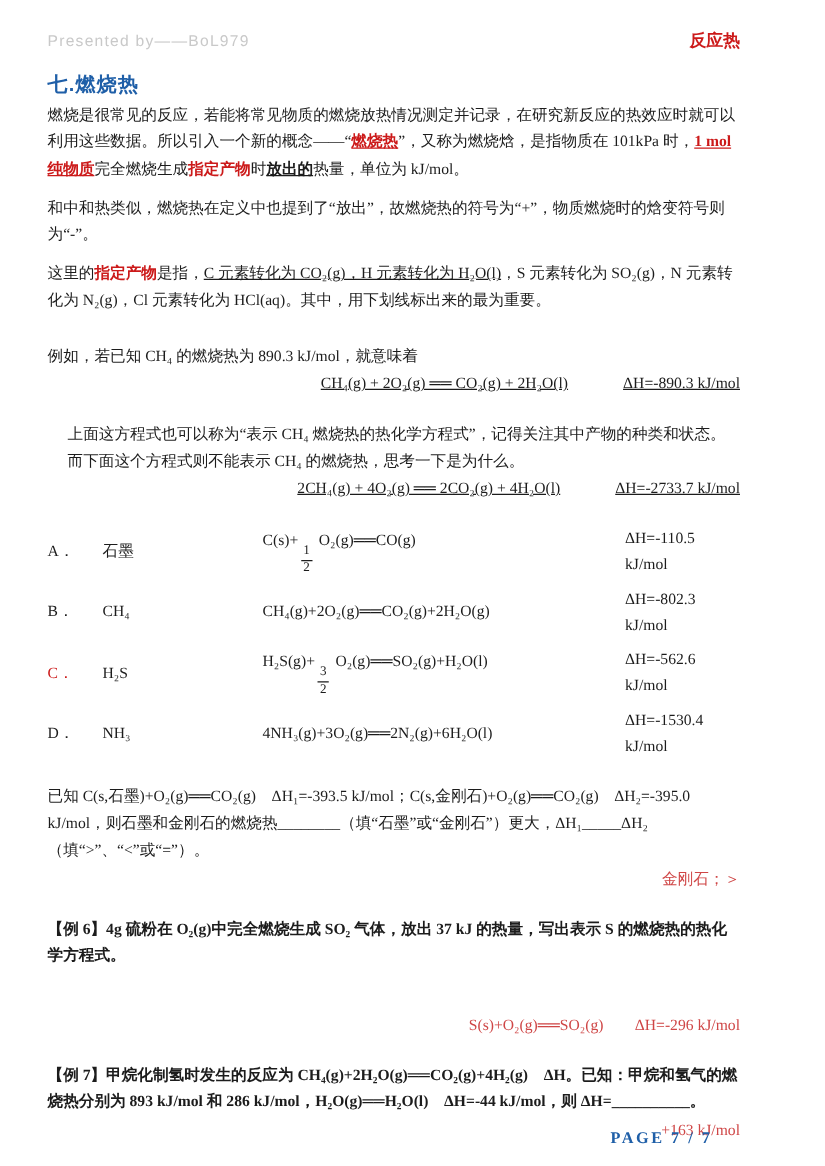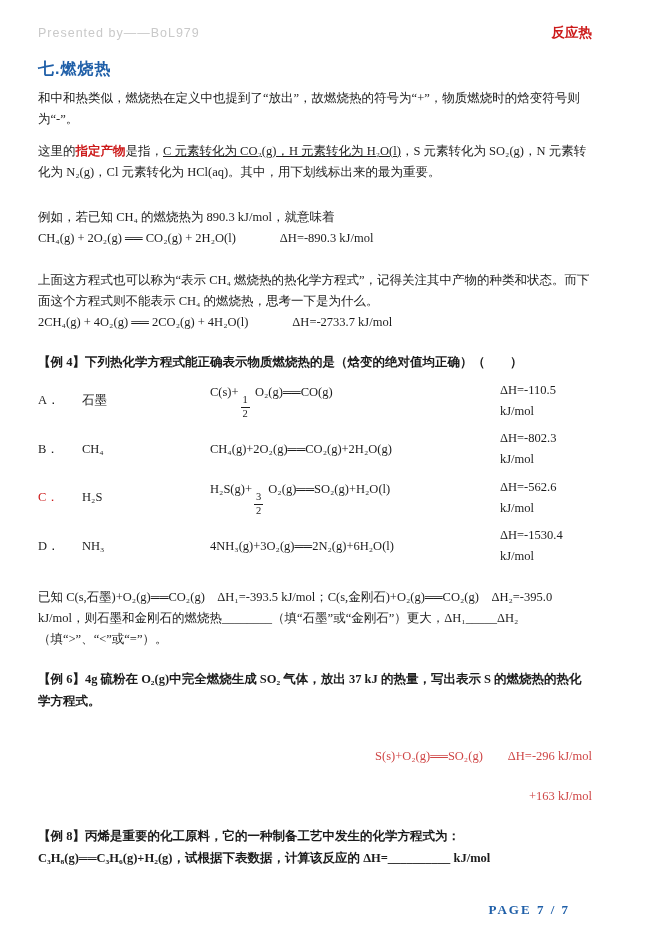--- a/index.html
+++ b/index.html
@@ -13,21 +13,21 @@
   .presented{font-family:"Liberation Sans","DejaVu Sans",sans-serif;color:var(--header_gray);font-size:12.5px;letter-spacing:1px;}
   .badge{color:var(--emphasis_red);font-weight:bold;font-size:13.5px;font-family:"Liberation Sans","DejaVu Sans",sans-serif;}
   h1.title{margin:14px 0 4px 0;font-family:"Liberation Sans","DejaVu Sans",sans-serif;
     font-weight:bold;font-size:16px;color:var(--accent_blue);letter-spacing:1px;line-height:1.2;}
   p{margin:10px 0;}
   .tight{margin:4px 0;}
   .red-b{color:var(--emphasis_red);font-weight:bold;}
   .red-bu{color:var(--emphasis_red);font-weight:bold;text-decoration:underline;}
   .black-bu{font-weight:bold;text-decoration:underline;}
   .u{text-decoration:underline;}
-  .eqline{text-align:left;margin:0 0 6px 0;}
+  .eqline{text-align:right;margin:0 0 6px 0;text-decoration:underline;}
   .eq-dh{margin-left:44px;}
   .ex{margin-top:19px;}
   .bold-p{font-weight:bold;}
   .opt{display:flex;align-items:center;margin-top:6px;}
   .opt-letter{width:44px;flex:none;}
   .opt-letter.c-red{color:var(--emphasis_red);}
   .opt-name{width:80px;flex:none;}
   .opt-eq{width:290px;flex:none;margin-left:48px;}
   .opt-dh{flex:1;}
   .frac{display:inline-flex;flex-direction:column;text-align:center;vertical-align:-7px;
@@ -44,34 +44,34 @@
 
 <div class="page">
 
   <div class="hdr">
     <span class="presented">Presented by——BoL979</span>
     <span class="badge">反应热</span>
   </div>
 
   <h1 class="title">七.燃烧热</h1>
 
+  <p class="tight"><span>燃烧是很常见的反应，若能将常见物质的燃烧放热情况测定并记录，在研究新反应的热效应时就可以利用这些数据。所以引入一个新的概念——“</span><span class="red-bu">燃烧热</span><span>”，又称为燃烧焓，是指物质在 101kPa 时，</span><span class="red-bu">1 mol 纯物质</span><span>完全燃烧生成</span><span class="red-b">指定产物</span><span>时</span><span class="black-bu">放出的</span><span>热量，单位为 kJ/mol。</span></p>
   <p>和中和热类似，燃烧热在定义中也提到了“放出”，故燃烧热的符号为“+”，物质燃烧时的焓变符号则为“-”。</p>
   <p><span>这里的</span><span class="red-b">指定产物</span><span>是指，</span><span class="u">C 元素转化为 CO₂(g)，H 元素转化为 H₂O(l)</span><span>，S 元素转化为 SO₂(g)，N 元素转化为 N₂(g)，Cl 元素转化为 HCl(aq)。其中，用下划线标出来的最为重要。</span></p>
 
   <p style="margin-top:24px;margin-bottom:0;">例如，若已知 CH₄ 的燃烧热为 890.3 kJ/mol，就意味着</p>
   <div class="eqline">
     <span>CH₄(g) + 2O₂(g) ══ CO₂(g) + 2H₂O(l)</span><span class="eq-dh">ΔH=-890.3 kJ/mol</span>
   </div>
-  <p style="margin-top:20px;margin-bottom:0;">上面这方程式也可以称为“表示 CH₄ 燃烧热的热化学方程式”，记得关注其中产物的种类和状态。而下面这个方程式则不能表示 CH₄ 的燃烧热，思考一下是为什么。</p>
+  <p style="margin-top:20px;margin-bottom:0;margin-left:16px;">上面这方程式也可以称为“表示 CH₄ 燃烧热的热化学方程式”，记得关注其中产物的种类和状态。而下面这个方程式则不能表示 CH₄ 的燃烧热，思考一下是为什么。</p>
   <div class="eqline">
     <span>2CH₄(g) + 4O₂(g) ══ 2CO₂(g) + 4H₂O(l)</span><span class="eq-dh">ΔH=-2733.7 kJ/mol</span>
   </div>
 
   <div class="ex">
-    <div class="bold-p">【例 4】下列热化学方程式能正确表示物质燃烧热的是（焓变的绝对值均正确）（　　）</div>
 
     <div class="opt">
       <span class="opt-letter">A．</span>
       <span class="opt-name">石墨</span>
       <span class="opt-eq"><span>C(s)+</span><span class="frac">
             <span class="num">1</span>
             <span class="den">2</span>
           </span><span> O₂(g)══CO(g)</span></span>
       <span class="opt-dh">ΔH=-110.5 kJ/mol</span>
     </div>
@@ -96,28 +96,30 @@
     <div class="opt">
       <span class="opt-letter">D．</span>
       <span class="opt-name">NH₃</span>
       <span class="opt-eq">4NH₃(g)+3O₂(g)══2N₂(g)+6H₂O(l)</span>
       <span class="opt-dh">ΔH=-1530.4 kJ/mol</span>
     </div>
   </div>
 
   <div class="ex">
     <div>已知 C(s,石墨)+O₂(g)══CO₂(g)　ΔH₁=-393.5 kJ/mol；C(s,金刚石)+O₂(g)══CO₂(g)　ΔH₂=-395.0 kJ/mol，则石墨和金刚石的燃烧热________（填“石墨”或“金刚石”）更大，ΔH₁_____ΔH₂（填“&gt;”、“&lt;”或“=”）。</div>
+    <div class="answer">金刚石；＞</div>
   </div>
 
   <div class="ex">
     <div class="bold-p">【例 6】4g 硫粉在 O₂(g)中完全燃烧生成 SO₂ 气体，放出 37 kJ 的热量，写出表示 S 的燃烧热的热化学方程式。</div>
     <div class="answer answer-gap">S(s)+O₂(g)══SO₂(g)　　ΔH=-296 kJ/mol</div>
   </div>
 
   <div class="ex">
+    <div class="bold-p">【例 7】甲烷化制氢时发生的反应为 CH₄(g)+2H₂O(g)══CO₂(g)+4H₂(g)　ΔH。已知：甲烷和氢气的燃烧热分别为 893 kJ/mol 和 286 kJ/mol，H₂O(g)══H₂O(l)　ΔH=-44 kJ/mol，则 ΔH=__________。</div>
     <div class="answer">+163 kJ/mol</div>
   </div>
 
   <div class="ex">
     <div class="bold-p">【例 8】丙烯是重要的化工原料，它的一种制备工艺中发生的化学方程式为：C₃H₈(g)══C₃H₆(g)+H₂(g)，试根据下表数据，计算该反应的 ΔH=__________ kJ/mol</div>
 
   </div>
 
   <div class="footer">
     <span>PAGE 7 / 7</span>

